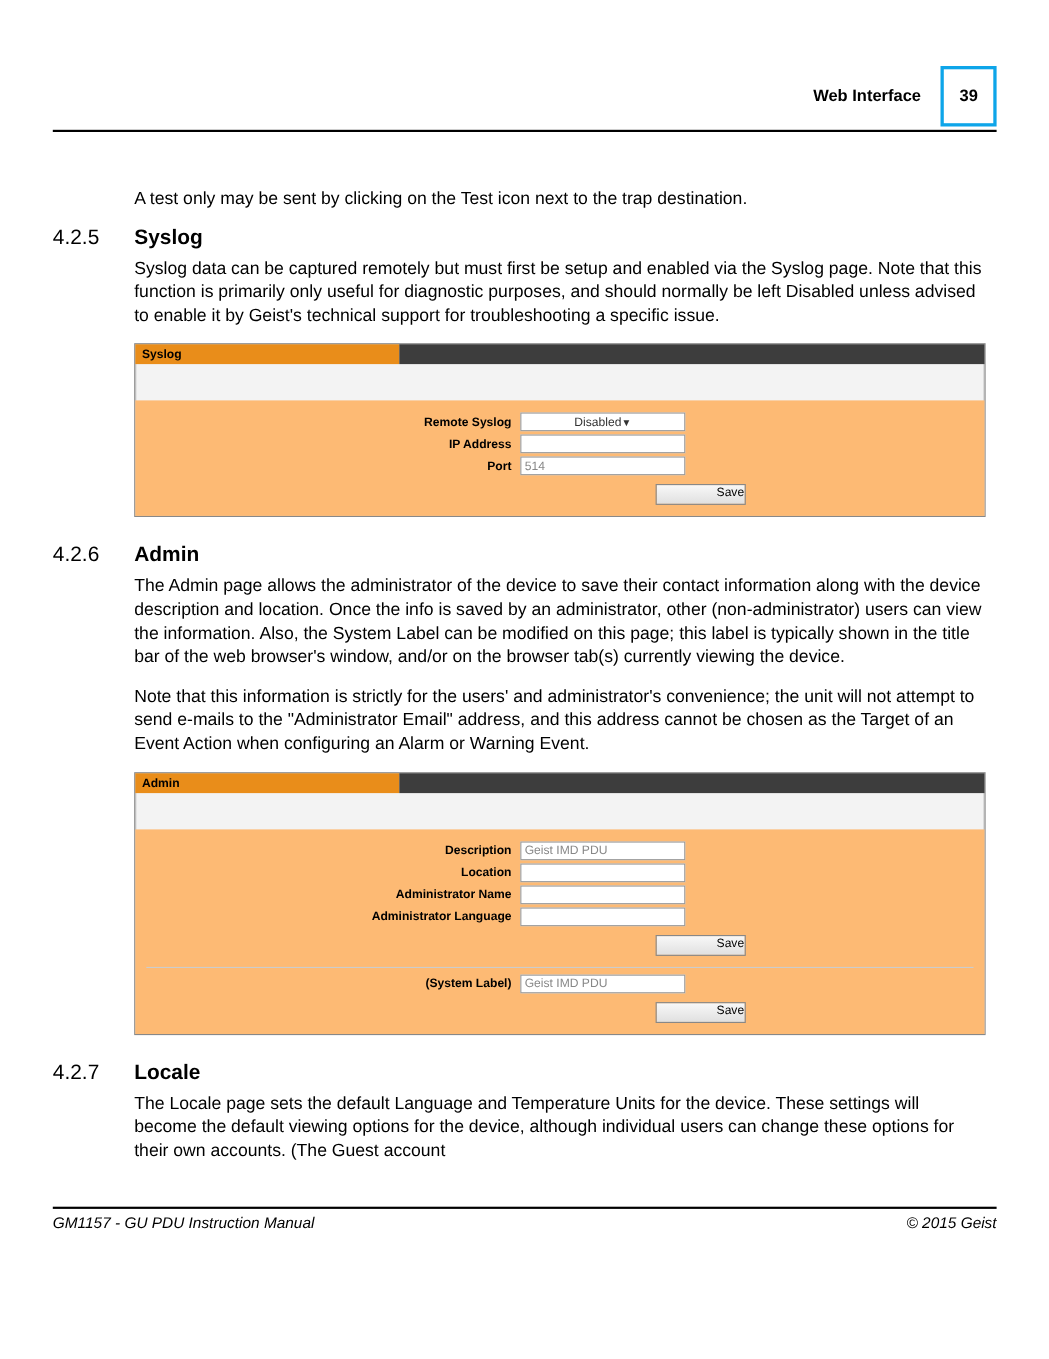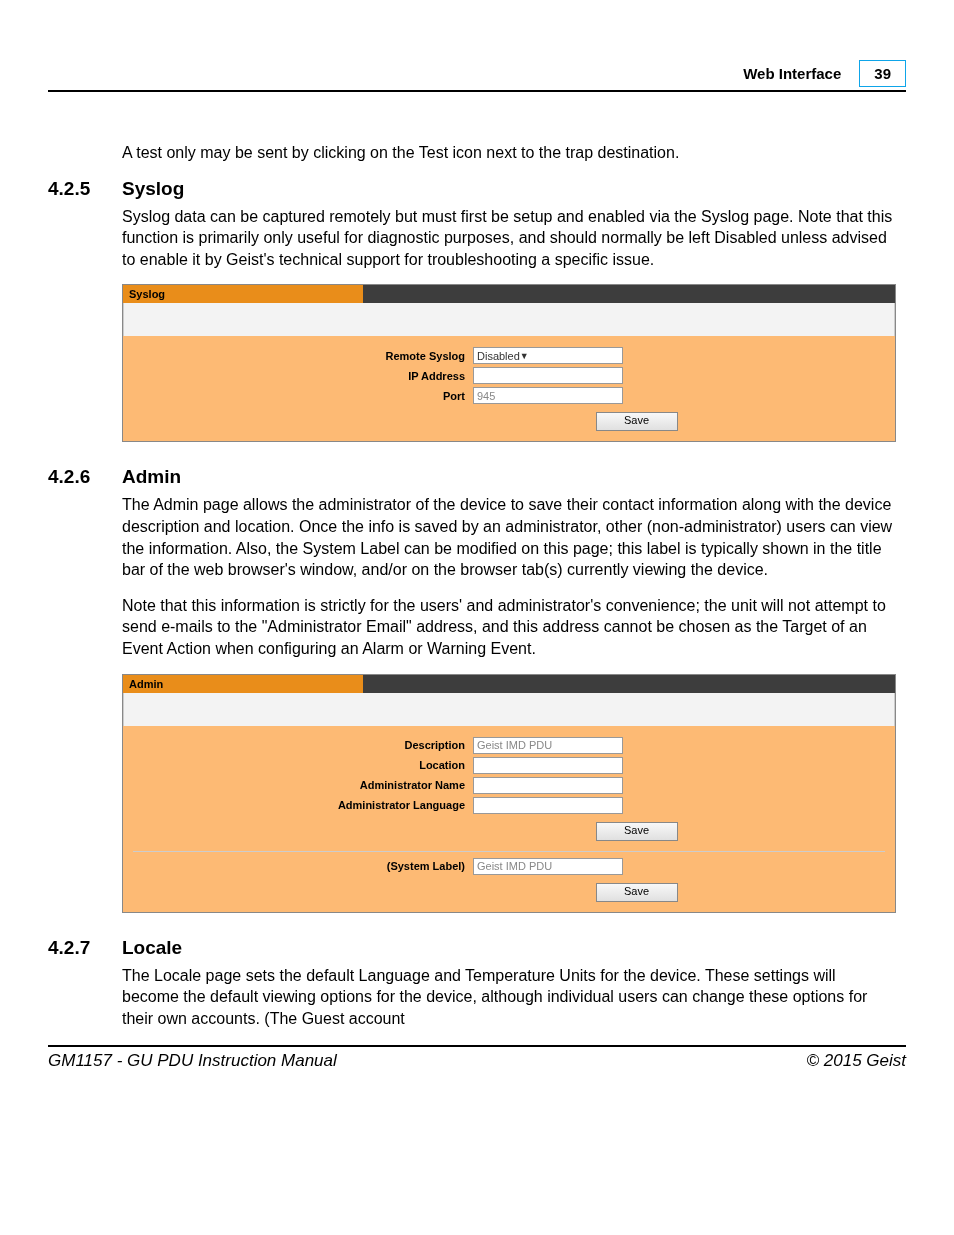--- a/index.html
+++ b/index.html
@@ -1,37 +1,37 @@
 <!DOCTYPE html>
 <html><head>
 <meta charset="utf-8">
 <style>
 body { font-family: Arial, Helvetica, sans-serif; font-size: 16px; color: #000; margin: 0; padding: 60px 48px 40px 48px; width: 954px; box-sizing: border-box; background: #fff; }
 .header-bar { border-bottom: 2px solid #000; padding-bottom: 3px; margin-bottom: 50px; }
 .header-inner { display: flex; justify-content: flex-end; align-items: center; }
 .header-title { font-weight: bold; font-size: 15px; margin-right: 18px; }
-.page-num-box { border: 1px solid #0ea5e9; padding: 4px 14px; font-size: 15px; font-weight: bold; }
+.page-num-box { border: 3px solid #0ea5e9; padding: 16px 14px; font-size: 15px; font-weight: bold; }
 .body-text { margin-left: 74px; margin-right: 10px; line-height: 1.35; margin-bottom: 14px; }
 .section-row { display: flex; align-items: baseline; margin-top: 10px; margin-bottom: 6px; }
-.sect-num { width: 74px; font-weight: bold; font-size: 19px; flex-shrink: 0; }
+.sect-num { width: 74px; font-weight: normal; font-size: 19px; flex-shrink: 0; }
 .sect-title { font-weight: bold; font-size: 19px; }
 .panel { margin-left: 74px; margin-right: 10px; border: 1px solid #888; background: #f3f3f3; margin-top: 10px; margin-bottom: 24px; box-shadow: 0 0 0 1px #ccc inset; }
 .panel-header { display: flex; height: 18px; }
 .panel-tab { background: #e98d1a; color: #000; font-size: 11px; font-weight: bold; padding: 2px 6px; width: 240px; box-sizing: border-box; display: flex; align-items: center; }
 .panel-tab-rest { background: #3d3d3d; flex: 1; }
 .panel-body { padding: 8px 10px 10px 10px; background: #fdba74; margin-top: 33px; }
 .form-row { display: flex; align-items: center; margin: 3px 0; }
 .form-label { width: 340px; text-align: right; font-size: 11px; font-weight: bold; padding-right: 8px; box-sizing: border-box; }
 .form-input { width: 150px; height: 17px; border: 1px solid #999; background: #fff; font-size: 11px; padding: 0 3px; color: #888; box-sizing: border-box; display: flex; align-items: center; }
-.form-select { width: 150px; height: 17px; border: 1px solid #999; background: #fff; font-size: 11px; padding: 4px 3px; color: #333; box-sizing: border-box; display: flex; align-items: center; justify-content: flex-start; }
+.form-select { width: 150px; height: 17px; border: 1px solid #999; background: #fff; font-size: 11px; padding: 4px 3px; color: #333; box-sizing: border-box; display: flex; align-items: center; justify-content: center; }
 .caret { font-size: 9px; color: #333; }
 .save-row { text-align: center; margin-top: 6px; }
-.save-btn { display: inline-block; width: 80px; height: 17px; line-height: 15px; font-size: 11px; text-align: center; border: 1px solid #888; background: linear-gradient(#f8f8f8,#e0e0e0); cursor: pointer; margin-left: 255px; }
+.save-btn { display: inline-block; width: 80px; height: 17px; line-height: 15px; font-size: 11px; text-align: right; border: 1px solid #888; background: linear-gradient(#f8f8f8,#e0e0e0); cursor: pointer; margin-left: 255px; }
 .divider-inner { border-top: 1px solid #ccc; margin: 10px 0 6px 0; }
-.footer { border-top: 2px solid #000; margin-top: 16px; padding-top: 4px; display: flex; justify-content: space-between; font-size: 17px; font-style: italic; }
+.footer { border-top: 2px solid #000; margin-top: 40px; padding-top: 4px; display: flex; justify-content: space-between; font-size: 14px; font-style: italic; }
 </style>
 </head>
 <body>
 
 <div class="header-bar">
   <div class="header-inner">
     <span class="header-title">Web Interface</span>
     <span class="page-num-box">39</span>
   </div>
 </div>
@@ -56,21 +56,21 @@
         <span>Disabled</span>
         <span class="caret">▼</span>
       </div>
     </div>
     <div class="form-row">
       <div class="form-label">IP Address</div>
       <div class="form-input"></div>
     </div>
     <div class="form-row">
       <div class="form-label">Port</div>
-      <div class="form-input">945</div>
+      <div class="form-input">514</div>
     </div>
     <div class="save-row"><div class="save-btn">Save</div></div>
   </div>
 </div>
 
 <div class="section-row">
   <div class="sect-num">4.2.6</div>
   <div class="sect-title">Admin</div>
 </div>
 <div class="body-text">The Admin page allows the administrator of the device to save their contact information along with the device description and location. Once the info is saved by an administrator, other (non-administrator) users can view the information. Also, the System Label can be modified on this page; this label is typically shown in the title bar of the web browser's window, and/or on the browser tab(s) currently viewing the device.</div>

